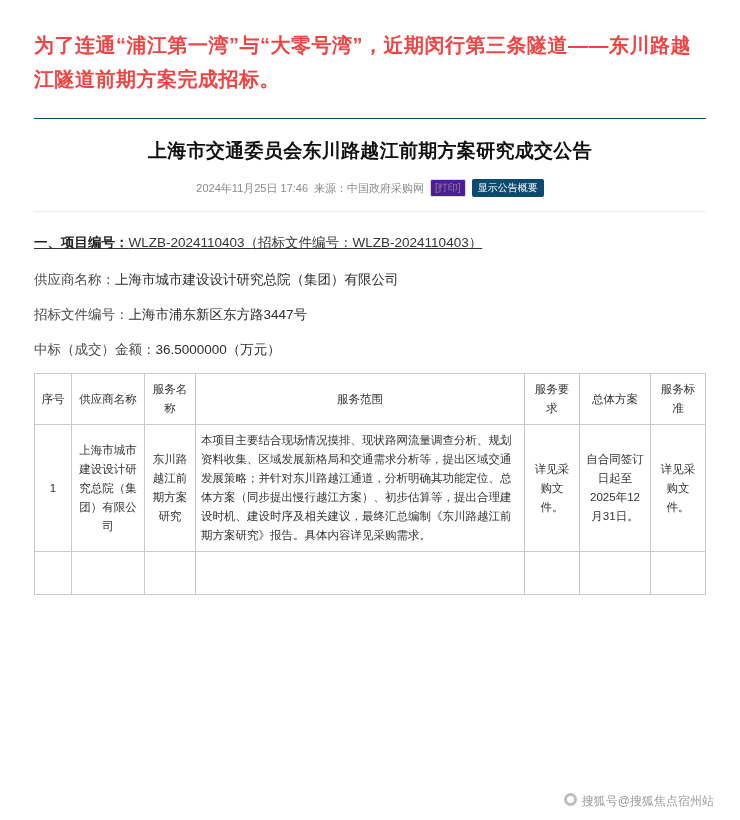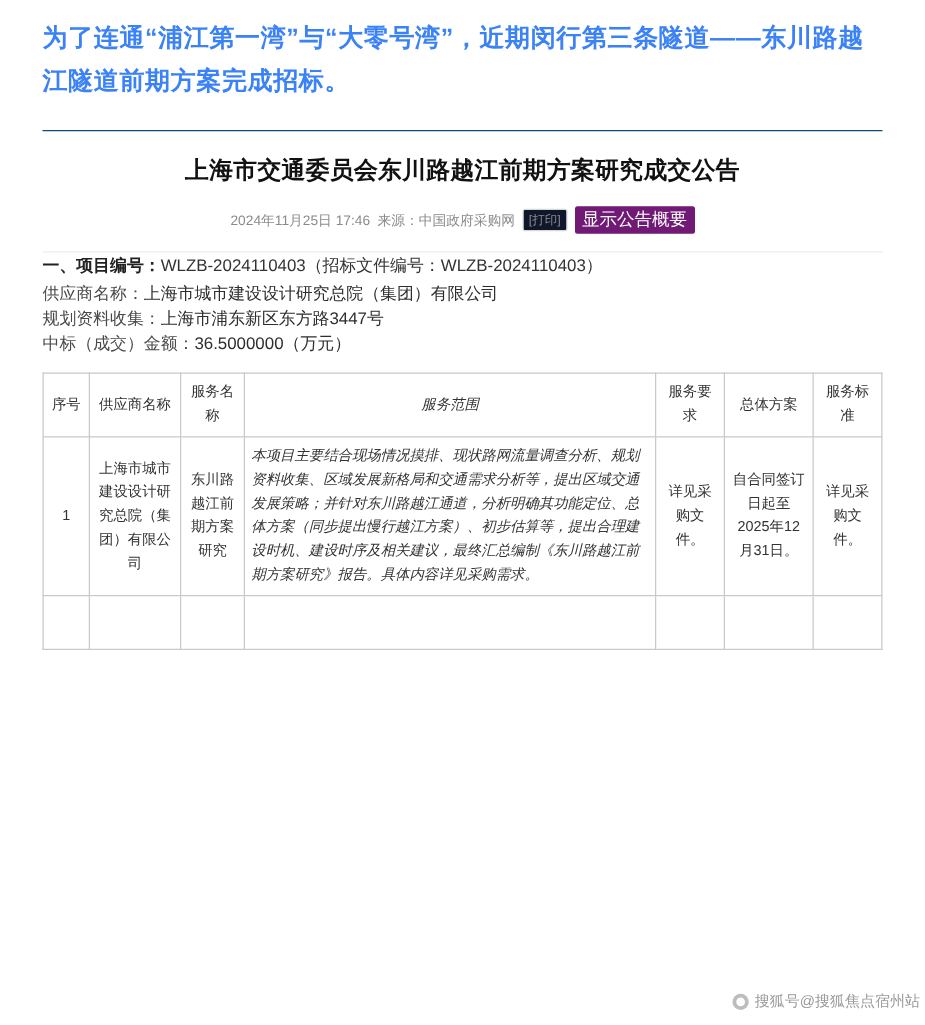--- a/index.html
+++ b/index.html
@@ -15,24 +15,24 @@
     overflow: hidden;
   }
   .page {
     position: relative;
     width: 740px;
     height: 820px;
     background: #fff;
     box-sizing: border-box;
   }
   .intro {
-    padding: 14px 34px 0 34px;
+    padding: 28px 34px 0 34px;
     font-size: 20px;
     line-height: 34px;
-    color: #3b82f6;
+    color: #ef4444;
     font-weight: 700;
     letter-spacing: 0.5px;
   }
   .doc {
     margin: 22px 34px 0 34px;
     border-top: 1px solid #0c4a6e;
     padding-top: 18px;
   }
   .doc-title {
     text-align: center;
@@ -52,51 +52,52 @@
     justify-content: center;
     gap: 6px;
   }
   .meta-text { white-space: nowrap; }
   .meta-link {
     color: #8a8a8a;
     border: 1px solid #d8d8d8;
     border-radius: 2px;
     padding: 1px 4px;
     font-size: 10px;
-    background: #0f172a;
+    background: #4c1d95;
   }
   .meta-badge {
-    background: #701a75;
+    background: #0c4a6e;
     color: #fff;
-    font-size: 14px;
+    font-size: 10px;
     padding: 2px 6px;
     border-radius: 2px;
     white-space: nowrap;
   }
   .rule {
     margin: 14px 0 0 0;
     border-top: 1px solid #ededed;
   }
   .section {
-    margin-top: 0;
+    margin-top: 20px;
     font-size: 13.5px;
     line-height: 22px;
     color: #333;
+    text-decoration: underline;
   }
   .section-head {
     font-weight: 700;
     color: #222;
     font-size: 13.5px;
   }
   .section-inline {
     font-weight: 400;
     color: #333;
   }
   .field {
-    margin-top: 2px;
+    margin-top: 17px;
     font-size: 13.5px;
     color: #3a3a3a;
   }
   .field .label { color: #4a4a4a; }
   .field .value { color: #2d2d2d; }
   table.main {
     margin-top: 14px;
     width: 100%;
     border-collapse: collapse;
     table-layout: fixed;
@@ -110,34 +111,34 @@
     line-height: 19px;
   }
   table.main th {
     font-weight: 400;
     text-align: center;
     background: #fff;
   }
   .col-seq { width: 26px; text-align: center; }
   .col-supplier { width: 62px; text-align: center; }
   .col-service-name { width: 40px; text-align: center; }
-  .col-scope { width: auto; text-align: left; font-style: italic; }
+  .col-scope { width: auto; text-align: left; }
   .col-req { width: 44px; text-align: center; }
   .col-time { width: 60px; text-align: center; }
   .col-std { width: 44px; text-align: center; }
   td.scope { text-align: left; line-height: 21px; }
   .empty-row td { height: 30px; }
   .watermark {
     position: absolute;
-    right: 4px;
+    right: 26px;
     bottom: 10px;
     font-size: 12px;
     color: #9a9a9a;
     display: flex;
-    align-items: center;
+    align-items: flex-start;
     gap: 5px;
   }
   .wm-icon {
     display: inline-block;
     width: 13px;
     height: 13px;
     border-radius: 50%;
     background: #bdbdbd;
     position: relative;
   }
@@ -174,21 +175,21 @@
       <span class="section-head">一、项目编号：</span><span class="section-inline">WLZB-2024110403（招标文件编号：WLZB-2024110403）</span>
     </div>
 
 
 
     <div class="field">
       <span class="label">供应商名称：</span><span class="value">上海市城市建设设计研究总院（集团）有限公司</span>
     </div>
 
     <div class="field">
-      <span class="label">规划资料收集：</span><span class="value">上海市浦东新区东方路3447号</span>
+      <span class="label">招标文件编号：</span><span class="value">上海市浦东新区东方路3447号</span>
     </div>
 
     <div class="field">
       <span class="label">中标（成交）金额：</span><span class="value">36.5000000（万元）</span>
     </div>
 
 
     <table class="main">
       <thead>
         <tr>

